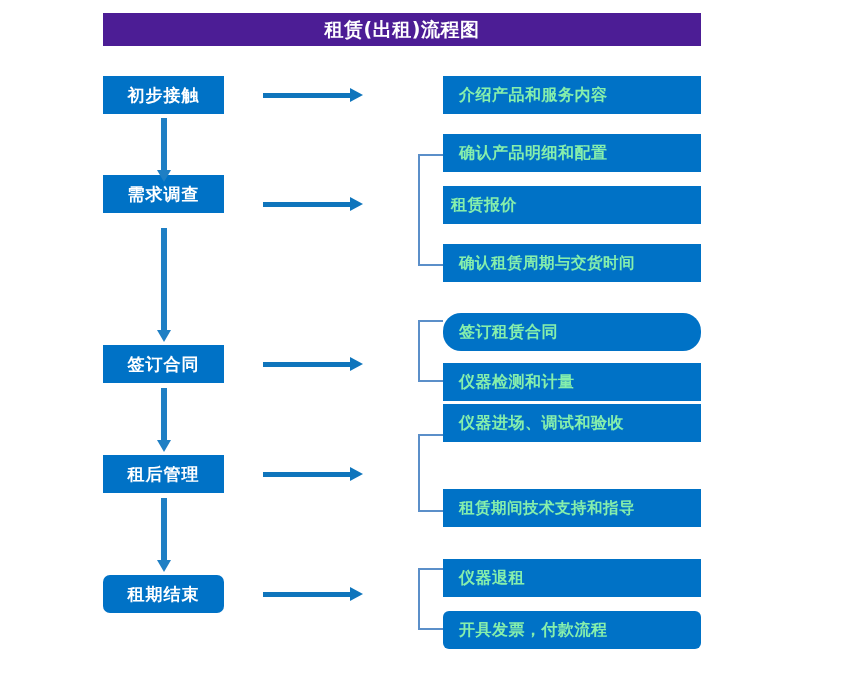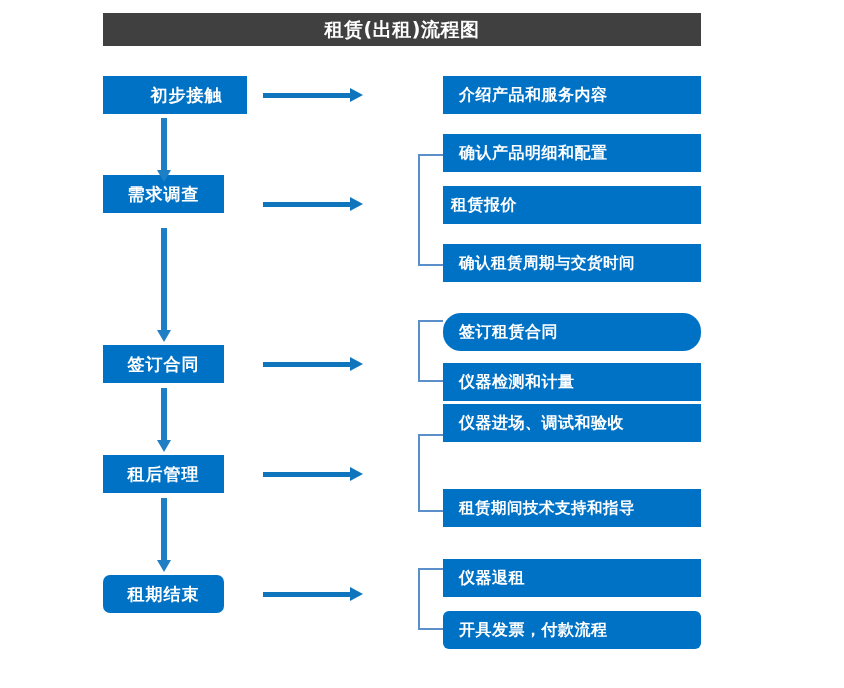--- a/index.html
+++ b/index.html
@@ -19,21 +19,21 @@
     height: 688px;
   }
 
   
   .title-bar {
     position: absolute;
     left: 103px;
     top: 13px;
     width: 598px;
     height: 33px;
-    background: #404040;
+    background: #4c1d95;
     color: #ffffff;
     font-size: 19px;
     font-weight: bold;
     display: flex;
     align-items: center;
     justify-content: center;
     letter-spacing: 0.5px;
   }
 
   
@@ -52,21 +52,21 @@
     letter-spacing: 1px;
   }
 
   
   .detail-box {
     position: absolute;
     left: 443px;
     width: 258px;
     height: 38px;
     background: #0072C6;
-    color: #ffffff;
+    color: #86efac;
     font-size: 16px;
     font-weight: bold;
     display: flex;
     align-items: center;
     padding-left: 16px;
     box-sizing: border-box;
     letter-spacing: 0.5px;
   }
   .detail-box.narrow-text {
     font-size: 15.5px;
@@ -133,21 +133,21 @@
     box-sizing: border-box;
   }
 </style>
 </head>
 <body>
 
 <div class="canvas">
 
   <div class="title-bar">租赁(出租)流程图</div>
 
-  <div class="stage-box" style="top:76px;padding-left:23px;">初步接触</div>
+  <div class="stage-box" style="top:76px;">初步接触</div>
   <div class="stage-box" style="top:175px;">需求调查</div>
   <div class="stage-box" style="top:345px;">签订合同</div>
   <div class="stage-box" style="top:455px;">租后管理</div>
   <div class="stage-box" style="top:575px;border-radius:7px;">租期结束</div>
 
   <div class="v-arrow" style="top:118px; height:64px;">
     <div class="shaft" style="height:52px;"></div>
     <div class="head"></div>
   </div>
   <div class="v-arrow" style="top:228px; height:114px;">

